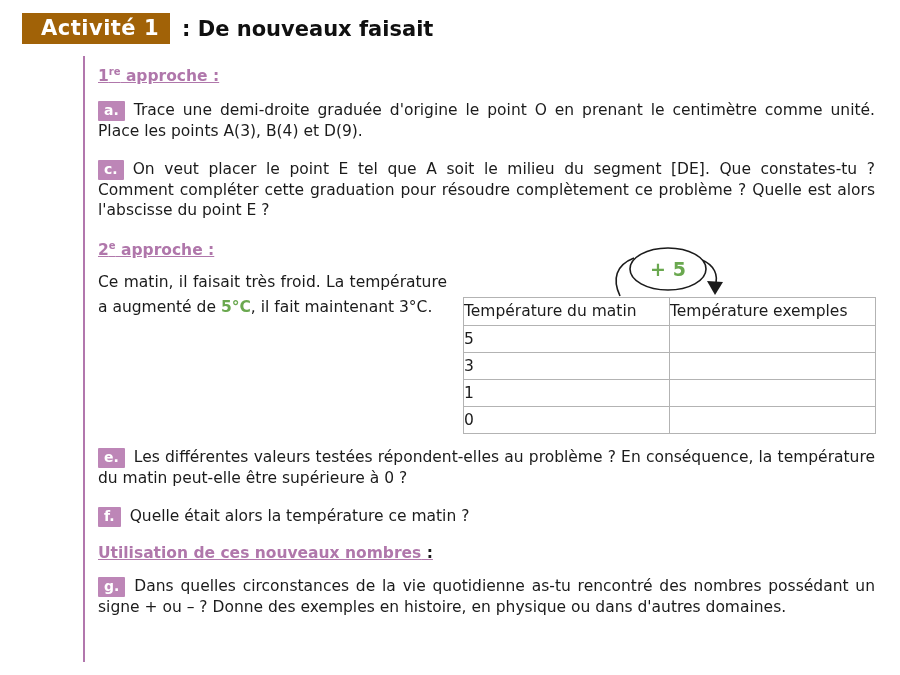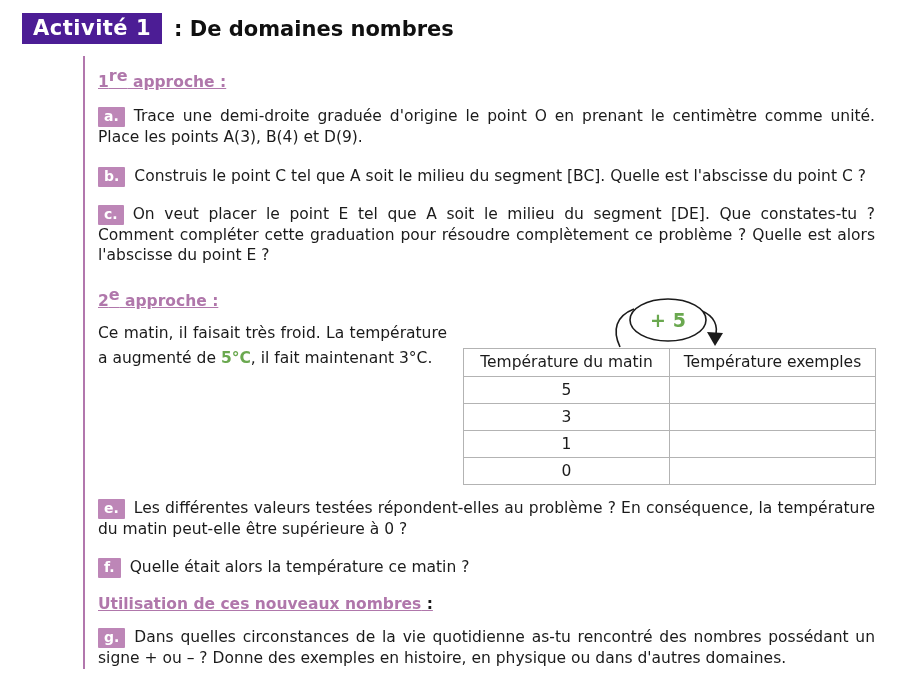--- a/index.html
+++ b/index.html
@@ -9,44 +9,44 @@
     background:#ffffff;
     font-family:"DejaVu Sans", sans-serif;
     color:#1b1b1b;
     overflow:hidden;
   }
   .page { position:relative; width:900px; height:675px; }
 
   
   .header { padding:13px 0 0 22px; display:flex; align-items:center; }
   .activity-badge {
-    background:#4c1d95; color:#ffffff;
+    background:#a16207; color:#ffffff;
     font-weight:bold; font-size:21px;
-    padding:3px 11px 4px 11px;
+    padding:3px 11px 4px 19px;
     letter-spacing:0.5px;
   }
   .page-title {
     font-weight:bold; font-size:21px; color:#101010;
     margin-left:12px;
   }
 
   
   .content {
     margin-left:83px; margin-top:12px;
     border-left:2px solid #b277ad;
     padding-left:13px; padding-right:25px;
     min-height:606px;
   }
 
   .sec-heading {
     color:#b077ab; font-weight:bold; font-size:15.5px;
     margin:0; padding-top:10px;
   }
   .sec-heading .u { text-decoration:underline; }
-  .sec-heading sup { font-size:16px; }
+  .sec-heading sup { font-size:10px; }
   .sec-heading .colon-black { color:#1b1b1b; text-decoration:none; font-weight:bold; }
 
   .item {
     font-size:15.5px; line-height:20.5px;
     text-align:justify;
     margin:0; padding-top:15px;
   }
   .badge {
     display:inline-block;
     background:#bd86b7; color:#ffffff;
@@ -67,51 +67,48 @@
   .green { color:#6aa84f; font-weight:bold; }
 
   .figure-svg { display:block; width:413px; height:52px; }
 
   table.temp-table {
     border-collapse:collapse; width:413px;
     font-size:15.5px; table-layout:fixed;
   }
   .temp-table th, .temp-table td {
     border:1px solid #b3b3b3;
-    font-weight:normal; text-align:center;
+    font-weight:normal; text-align:left;
     padding:0;
   }
   .temp-table th { height:28px; font-size:15.5px; }
   .temp-table td { height:27px; }
 </style>
 </head>
 <body>
 
 <div class="page">
 
   <div class="header">
     <span class="activity-badge">Activité 1</span>
-    <span class="page-title">: De domaines nombres</span>
+    <span class="page-title">: De nouveaux faisait</span>
   </div>
 
   <div class="content">
 
     <h3 class="sec-heading">
       <span class="u">
         <span>1</span><sup>re</sup><span> approche :</span>
       </span>
     </h3>
 
     <p class="item">
       <span class="badge">a.</span><span>Trace une demi-droite graduée d'origine le point O en prenant le centimètre comme unité. Place les points A(3), B(4) et D(9).</span>
     </p>
 
-    <p class="item" style="padding-top:18px;">
-      <span class="badge">b.</span><span>Construis le point C tel que A soit le milieu du segment [BC]. Quelle est l'abscisse du point C ?</span>
-    </p>
 
     <p class="item" style="padding-top:17px;">
       <span class="badge">c.</span><span>On veut placer le point E tel que A soit le milieu du segment [DE]. Que constates-tu ? Comment compléter cette graduation pour résoudre complètement ce problème ? Quelle est alors l'abscisse du point E ?</span>
     </p>
 
     <h3 class="sec-heading" style="padding-top:19px;">
       <span class="u">
         <span>2</span><sup>e</sup><span> approche :</span>
       </span>
     </h3>

